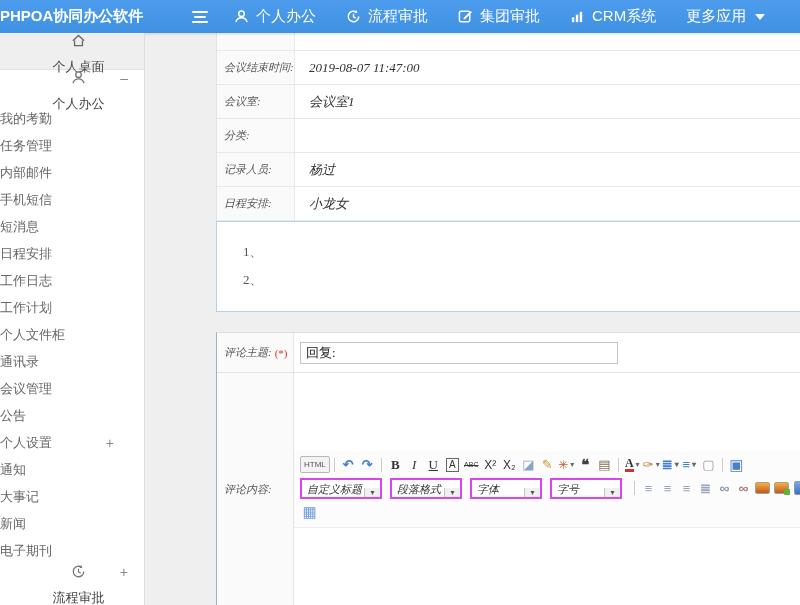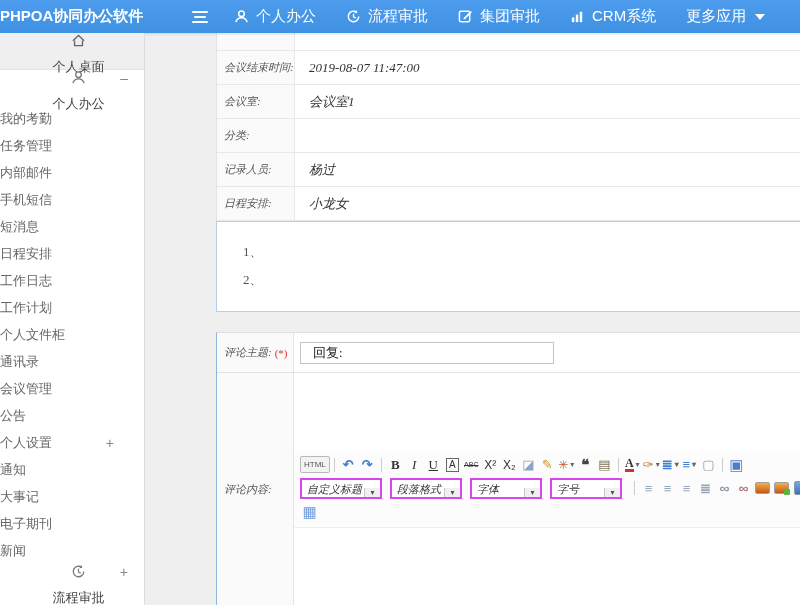--- a/index.html
+++ b/index.html
@@ -59,22 +59,22 @@
   .comment-table { flex:1; background:#fff; border-left:1px solid #8fb6da; border-top:1px solid #e0e0e0;
                    display:flex; flex-direction:column; }
   .ct-row { display:flex; }
   .ct-row.subject { height:40px; border-bottom:1px solid #e4e4e4; }
   .ct-row.content { flex:1; }
   .ct-label { width:77px; background:#fafafa; border-right:1px solid #e4e4e4;
               display:flex; align-items:center; padding-left:7px; gap:3px;
               font:italic 11px "Liberation Serif", serif; color:#555; white-space:nowrap; }
   .req { color:#dd3333; font-style:normal; font-size:11px; }
   .ct-value { flex:1; display:flex; align-items:center; }
-  .subject-input { width:254px; height:22px; margin-left:6px; border:1px solid #c4c4c4;
-                   font-size:13px; padding:0 12px; color:#222; font-family:"Liberation Serif", serif; }
+  .subject-input { width:318px; height:22px; margin-left:6px; border:1px solid #c4c4c4;
+                   font-size:13px; padding:0 5px; color:#222; font-family:"Liberation Serif", serif; }
 
   
   .editor { flex:1; display:flex; flex-direction:column; background:#f97316; }
   .toolbar { padding:4px 2px 2px 6px; background:#fcfcfc; border-bottom:1px solid #eee; }
   .tb-row { display:flex; align-items:center; margin-bottom:3px; flex-wrap:nowrap; }
   .tb { display:inline-flex; align-items:center; justify-content:center; min-width:19px; height:20px;
         font-size:12px; color:#333; cursor:pointer; border-radius:2px; }
   .tb-sep { width:1px; height:14px; background:#ccc; margin:0 4px; }
   .tb-html { font-size:8px; border:1px solid #b8b8b8; background:#f3f3f3; color:#555; padding:0 3px; height:17px; }
   .c-blue { color:#3d7fd0; font-weight:bold; font-size:13px; }
@@ -236,24 +236,24 @@
         <span class="lbl">个人设置</span>
         <span class="toggle">+</span>
       </div>
       <div class="side-row side-sub">
           <span class="lbl">通知</span>
         </div>
       <div class="side-row side-sub">
           <span class="lbl">大事记</span>
         </div>
       <div class="side-row side-sub">
+          <span class="lbl">新闻</span>
+        </div>
+      <div class="side-row side-sub">
           <span class="lbl">电子期刊</span>
-        </div>
-      <div class="side-row side-sub">
-          <span class="lbl">新闻</span>
         </div>
       <div class="side-row side-top">
         <span>
             <svg width="15" height="15" viewBox="0 0 16 16">
               <path d="M13.6 8a5.6 5.6 0 1 1-2-4.3" fill="none" stroke="#777" stroke-width="1.4"></path>
               <path d="M11 1l1 3-3 .6z" fill="#777"></path>
               <path d="M8 5v3.4l2.4 1.4" fill="none" stroke="#777" stroke-width="1.2"></path>
             </svg>
           </span>
         <span class="lbl">流程审批</span>

